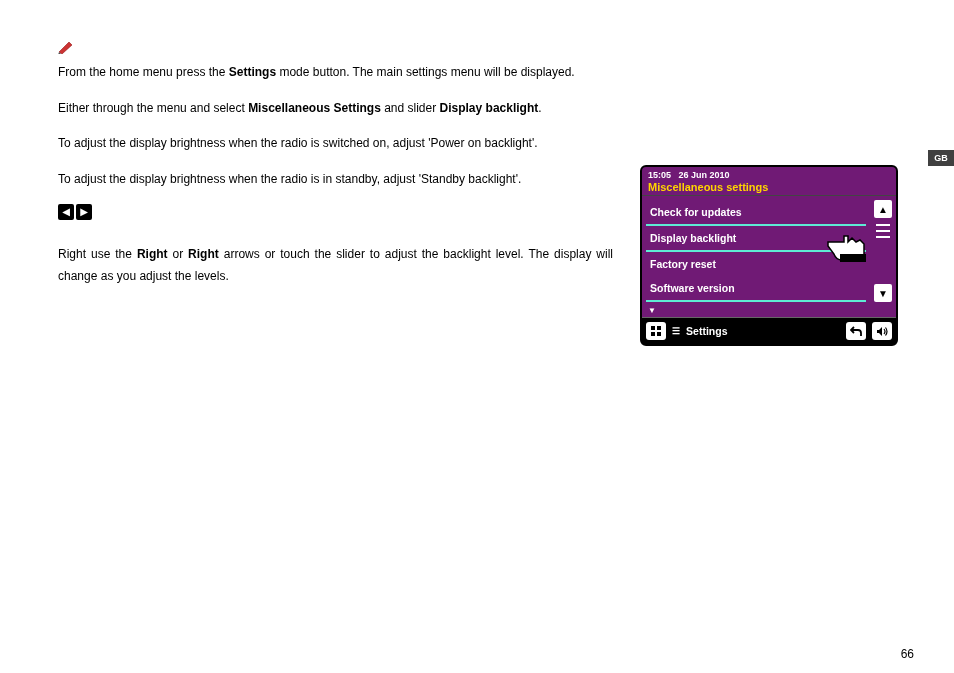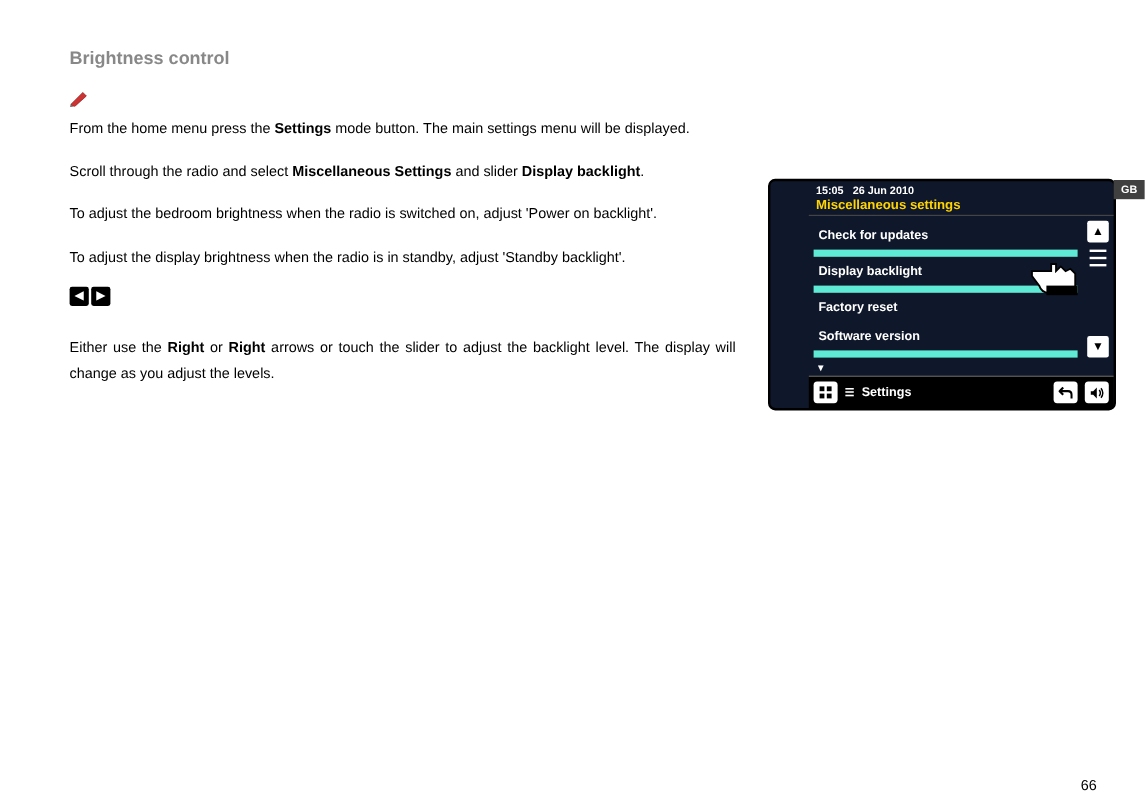--- a/index.html
+++ b/index.html
@@ -70,29 +70,28 @@
     justify-content: center;
     font-size: 10px;
     border-radius: 2px;
   }
   b { font-weight: bold; }
 
   
   .device {
     position: absolute;
     left: 640px;
-    top: 149px;
+    top: 165px;
     width: 254px;
-    background: #0f172a;
+    background: #701a75;
     border-radius: 6px;
     border: 2px solid #000;
     color: #fff;
     font-size: 10.5px;
     font-weight: bold;
-    padding-left: 32px;
   }
   .device .statusbar {
     padding: 3px 6px 1px 6px;
     font-size: 9px;
   }
   .device .header {
     padding: 0 6px 2px 6px;
     color: #ffd400;
     font-size: 11px;
     border-bottom: 1px solid #444;
@@ -100,21 +99,21 @@
   .device .body {
     display: flex;
   }
   .device .list {
     flex: 1;
     padding: 4px 4px 4px 4px;
     position: relative;
   }
   .device .list .item {
     padding: 6px 4px;
-    border-bottom: 6px solid #5eead4;
+    border-bottom: 2px solid #5eead4;
   }
   .device .list .item.nobord { border-bottom: none; }
   .device .scroll {
     width: 22px;
     display: flex;
     flex-direction: column;
     align-items: center;
     padding: 4px 2px;
     gap: 4px;
   }
@@ -199,52 +198,51 @@
     font-weight: bold;
     display: flex;
     align-items: center;
     justify-content: center;
   }
 </style>
 </head>
 <body>
 
 <div class="page">
-  <div class="title">Brightness control</div>
 
 
   <div class="step">
     <span class="ico">
       <svg width="16" height="14" viewBox="0 0 16 14">
           <path d="M1 12 L11 2 L14 5 L4 14 Z" fill="#c33" stroke="#800" stroke-width="0.5"></path>
           <path d="M1 12 L3 14 L0 15 Z" fill="#555"></path>
         </svg>
     </span>
     <span class="txt">
       <span>From the home menu press the </span><b>Settings</b><span> mode button. The main settings menu will be displayed.</span>
     </span>
   </div>
 
   <div class="plain">
-    <span>Scroll through the radio and select </span><b>Miscellaneous Settings</b><span> and slider </span><b>Display backlight</b><span>.</span>
-  </div>
-
-  <div class="plain">To adjust the bedroom brightness when the radio is switched on, adjust 'Power on backlight'.</div>
+    <span>Either through the menu and select </span><b>Miscellaneous Settings</b><span> and slider </span><b>Display backlight</b><span>.</span>
+  </div>
+
+  <div class="plain">To adjust the display brightness when the radio is switched on, adjust 'Power on backlight'.</div>
 
   <div class="plain">To adjust the display brightness when the radio is in standby, adjust 'Standby backlight'.</div>
 
   <div class="step">
     <span class="ico" style="width:40px;flex:0 0 40px;">
       <span class="arrows">
         <span class="akey">◀</span>
         <span class="akey">▶</span>
       </span>
     </span>
     <span class="txt">
-      <span>Either use the </span><b>Right</b><span> or </span><b>Right</b><span> arrows or touch the slider to adjust the backlight level. The display will change as you adjust the levels.</span>
+      <span>Right use the </span><b>Right</b><span> or </span><b>Right</b><span> arrows or touch the slider to adjust the backlight level. The display will change as you adjust the levels.</span>
     </span>
   </div>
 </div>
 
 <div class="device">
   <div class="statusbar">
     <span>15:05</span>&nbsp;&nbsp;&nbsp;<span>26 Jun 2010</span>
   </div>
   <div class="header">Miscellaneous settings</div>
   <div class="body">

